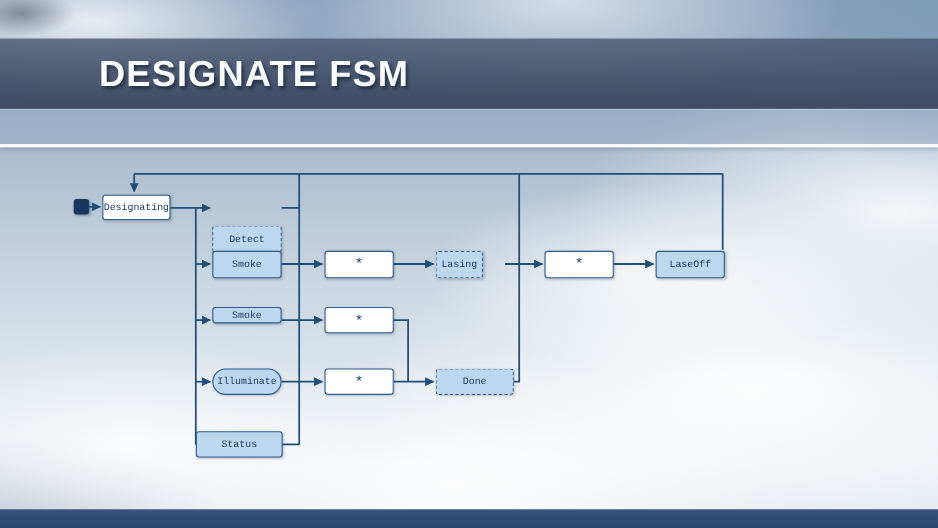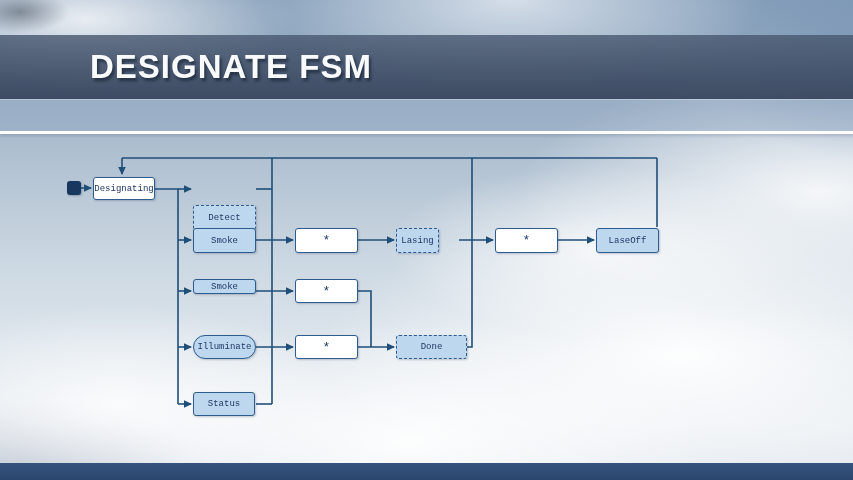--- a/index.html
+++ b/index.html
@@ -72,21 +72,21 @@
     position: absolute; left: 67px; top: 181px; width: 14px; height: 14px;
     background: #17375e; border-radius: 3px;
     box-shadow: 1px 1px 2px rgba(40,60,90,0.35);
   }
 
   #n-designating { left: 93px;  top: 177px; width: 62px; height: 23px; }
   #n-detect      { left: 193px; top: 177px; width: 63px; height: 25px; margin-top: 28px; }
   #n-laseon      { left: 193px; top: 228px; width: 63px; height: 25px; }
   #n-smoke       { left: 193px; top: 279px; width: 63px; height: 15px; }
   #n-illuminate  { left: 193px; top: 335px; width: 63px; height: 24px; border-radius: 12px; }
-  #n-status      { left: 193px; top: 392px; width: 62px; height: 24px; }
+  #n-status      { left: 178px; top: 392px; width: 79px; height: 24px; }
   #n-star1       { left: 295px; top: 228px; width: 63px; height: 25px; }
   #n-star2       { left: 295px; top: 279px; width: 63px; height: 24px; }
   #n-star3       { left: 295px; top: 335px; width: 63px; height: 24px; }
   #n-lasing      { left: 396px; top: 228px; width: 43px; height: 25px; }
   #n-star4       { left: 495px; top: 228px; width: 63px; height: 25px; }
   #n-laseoff     { left: 596px; top: 228px; width: 63px; height: 25px; }
   #n-done        { left: 396px; top: 335px; width: 71px; height: 24px; }
 </style>
 </head>
 <body>

